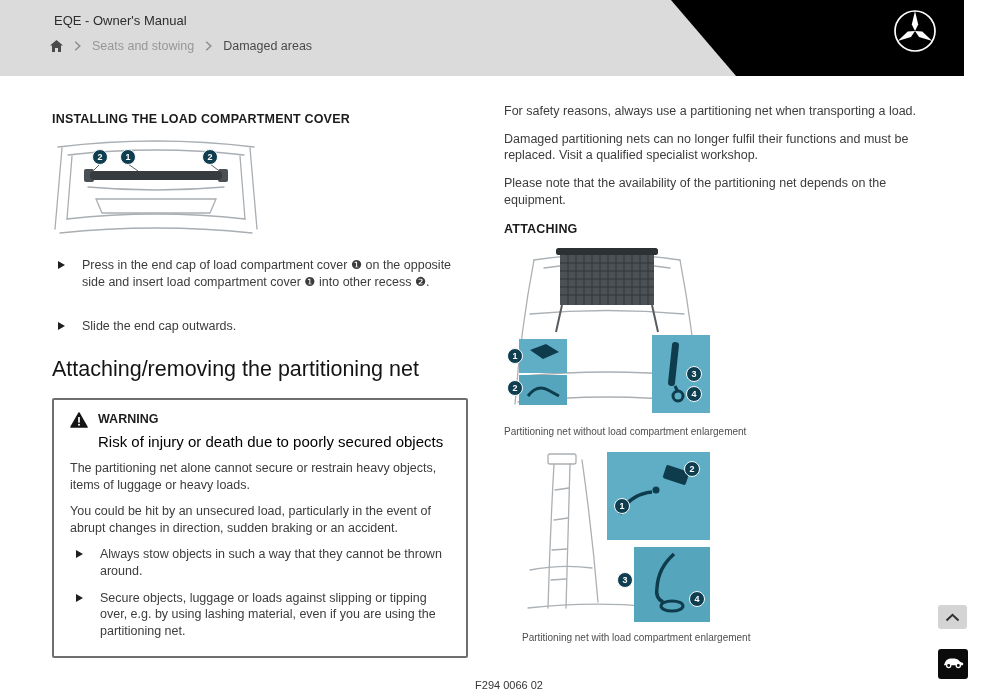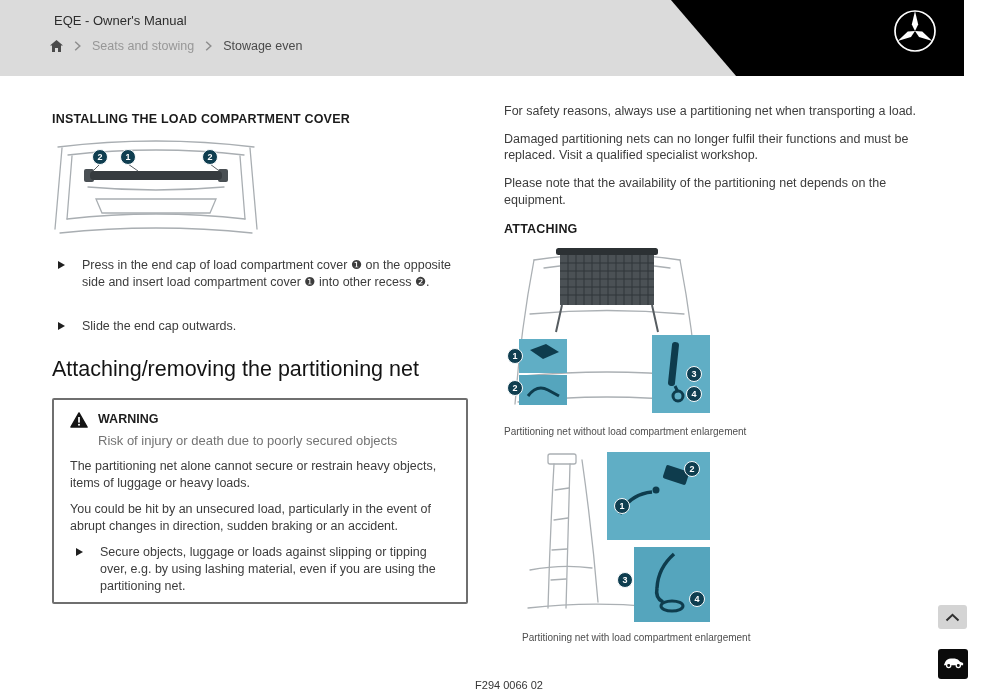--- a/index.html
+++ b/index.html
@@ -29,24 +29,24 @@
   .bullet { display:grid; grid-template-columns:30px 1fr; align-items:start; }
   .tri { width:0; height:0; border-left:7px solid #1f1f1f; border-top:4px solid transparent;
          border-bottom:4px solid transparent; margin:4px 0 0 6px; }
   .mt8 { margin-top:8px; } .mt12 { margin-top:28px; }
 
   .h-small { font-size:12.5px; font-weight:bold; color:#1b1b1b; letter-spacing:0.2px; margin:9px 0 7px; }
   .h-attach { margin:14px 0 8px; }
   .h-large { font-size:21.5px; font-weight:400; color:#141414; margin:22px 0 0; }
 
   
-  .warning { border:2px solid #6f6f6f; border-radius:2px; margin-top:16px; padding:12px 16px 8px; }
+  .warning { border:2px solid #6f6f6f; border-radius:2px; margin-top:16px; padding:12px 16px 16px; }
   .warn-head { display:grid; grid-template-columns:28px 1fr; align-items:start; }
   .warn-title { font-size:12.5px; font-weight:bold; color:#1d1d1d; }
-  .warn-sub { grid-column:2; font-size:13px; color:#737373; margin-top:1px; }
+  .warn-sub { grid-column:2; font-size:15px; color:#000000; margin-top:1px; }
   .warning p.body { margin-top:10px; }
   .warning .bullet { margin-top:10px; }
 
   
   figure { margin:0; }
   .fig-cap { font-size:10px; color:#4e4e4e; margin-top:6px; }
   .fig2 { margin-left:18px; margin-top:13px; }
   .mkr { fill:#fff; font-size:9px; font-weight:bold; text-anchor:middle;
          font-family:"Liberation Sans","DejaVu Sans",sans-serif; }
   .mkc { fill:#0f3e50; stroke:#f8fbfc; stroke-width:1; }
@@ -75,21 +75,21 @@
         <svg width="7" height="10" viewBox="0 0 7 10">
             <path d="M1.2 0.8 L5.8 5 L1.2 9.2" stroke="#8d8d8d" stroke-width="1.5" fill="none"></path>
           </svg>
       </span>
       <span class="crumb-muted">Seats and stowing</span>
       <span class="chev">
         <svg width="7" height="10" viewBox="0 0 7 10">
             <path d="M1.2 0.8 L5.8 5 L1.2 9.2" stroke="#8d8d8d" stroke-width="1.5" fill="none"></path>
           </svg>
       </span>
-      <span class="crumb-current">Stowage even</span>
+      <span class="crumb-current">Damaged areas</span>
     </nav>
     <div class="header-black">
       <span class="logo">
         <svg width="46" height="46" viewBox="-23 -23 46 46">
           <circle r="20" fill="none" stroke="#fff" stroke-width="1.7"></circle>
           <g fill="#fff">
             <path d="M0 0 L-3.2 -6.5 L0 -20 L3.2 -6.5 Z"></path>
             <path d="M0 0 L-3.2 -6.5 L0 -20 L3.2 -6.5 Z" transform="rotate(120)"></path>
             <path d="M0 0 L-3.2 -6.5 L0 -20 L3.2 -6.5 Z" transform="rotate(240)"></path>
           </g>
@@ -155,20 +155,24 @@
               <path d="M9 0.9 L17.1 15.1 H0.9 Z" fill="#141414" stroke="#141414" stroke-width="1.4" stroke-linejoin="round"></path>
               <rect x="8.15" y="5" width="1.7" height="5.6" fill="#fff"></rect>
               <circle cx="9" cy="12.7" r="1" fill="#fff"></circle>
             </svg>
           </span>
           <span class="warn-title">WARNING</span>
           <span class="warn-sub">Risk of injury or death due to poorly secured objects</span>
         </div>
         <p class="body">The partitioning net alone cannot secure or restrain heavy objects, items of luggage or heavy loads.</p>
         <p class="body">You could be hit by an unsecured load, particularly in the event of abrupt changes in direction, sudden braking or an accident.</p>
+        <div class="bullet">
+          <span class="tri"></span>
+          <p>Always stow objects in such a way that they cannot be thrown around.</p>
+        </div>
         <div class="bullet">
           <span class="tri"></span>
           <p>Secure objects, luggage or loads against slipping or tipping over, e.g. by using lashing material, even if you are using the partitioning net.</p>
         </div>
       </aside>
     </section>
 
     <section class="col-right">
 
       <p class="body">For safety reasons, always use a partitioning net when transporting a load.</p>

